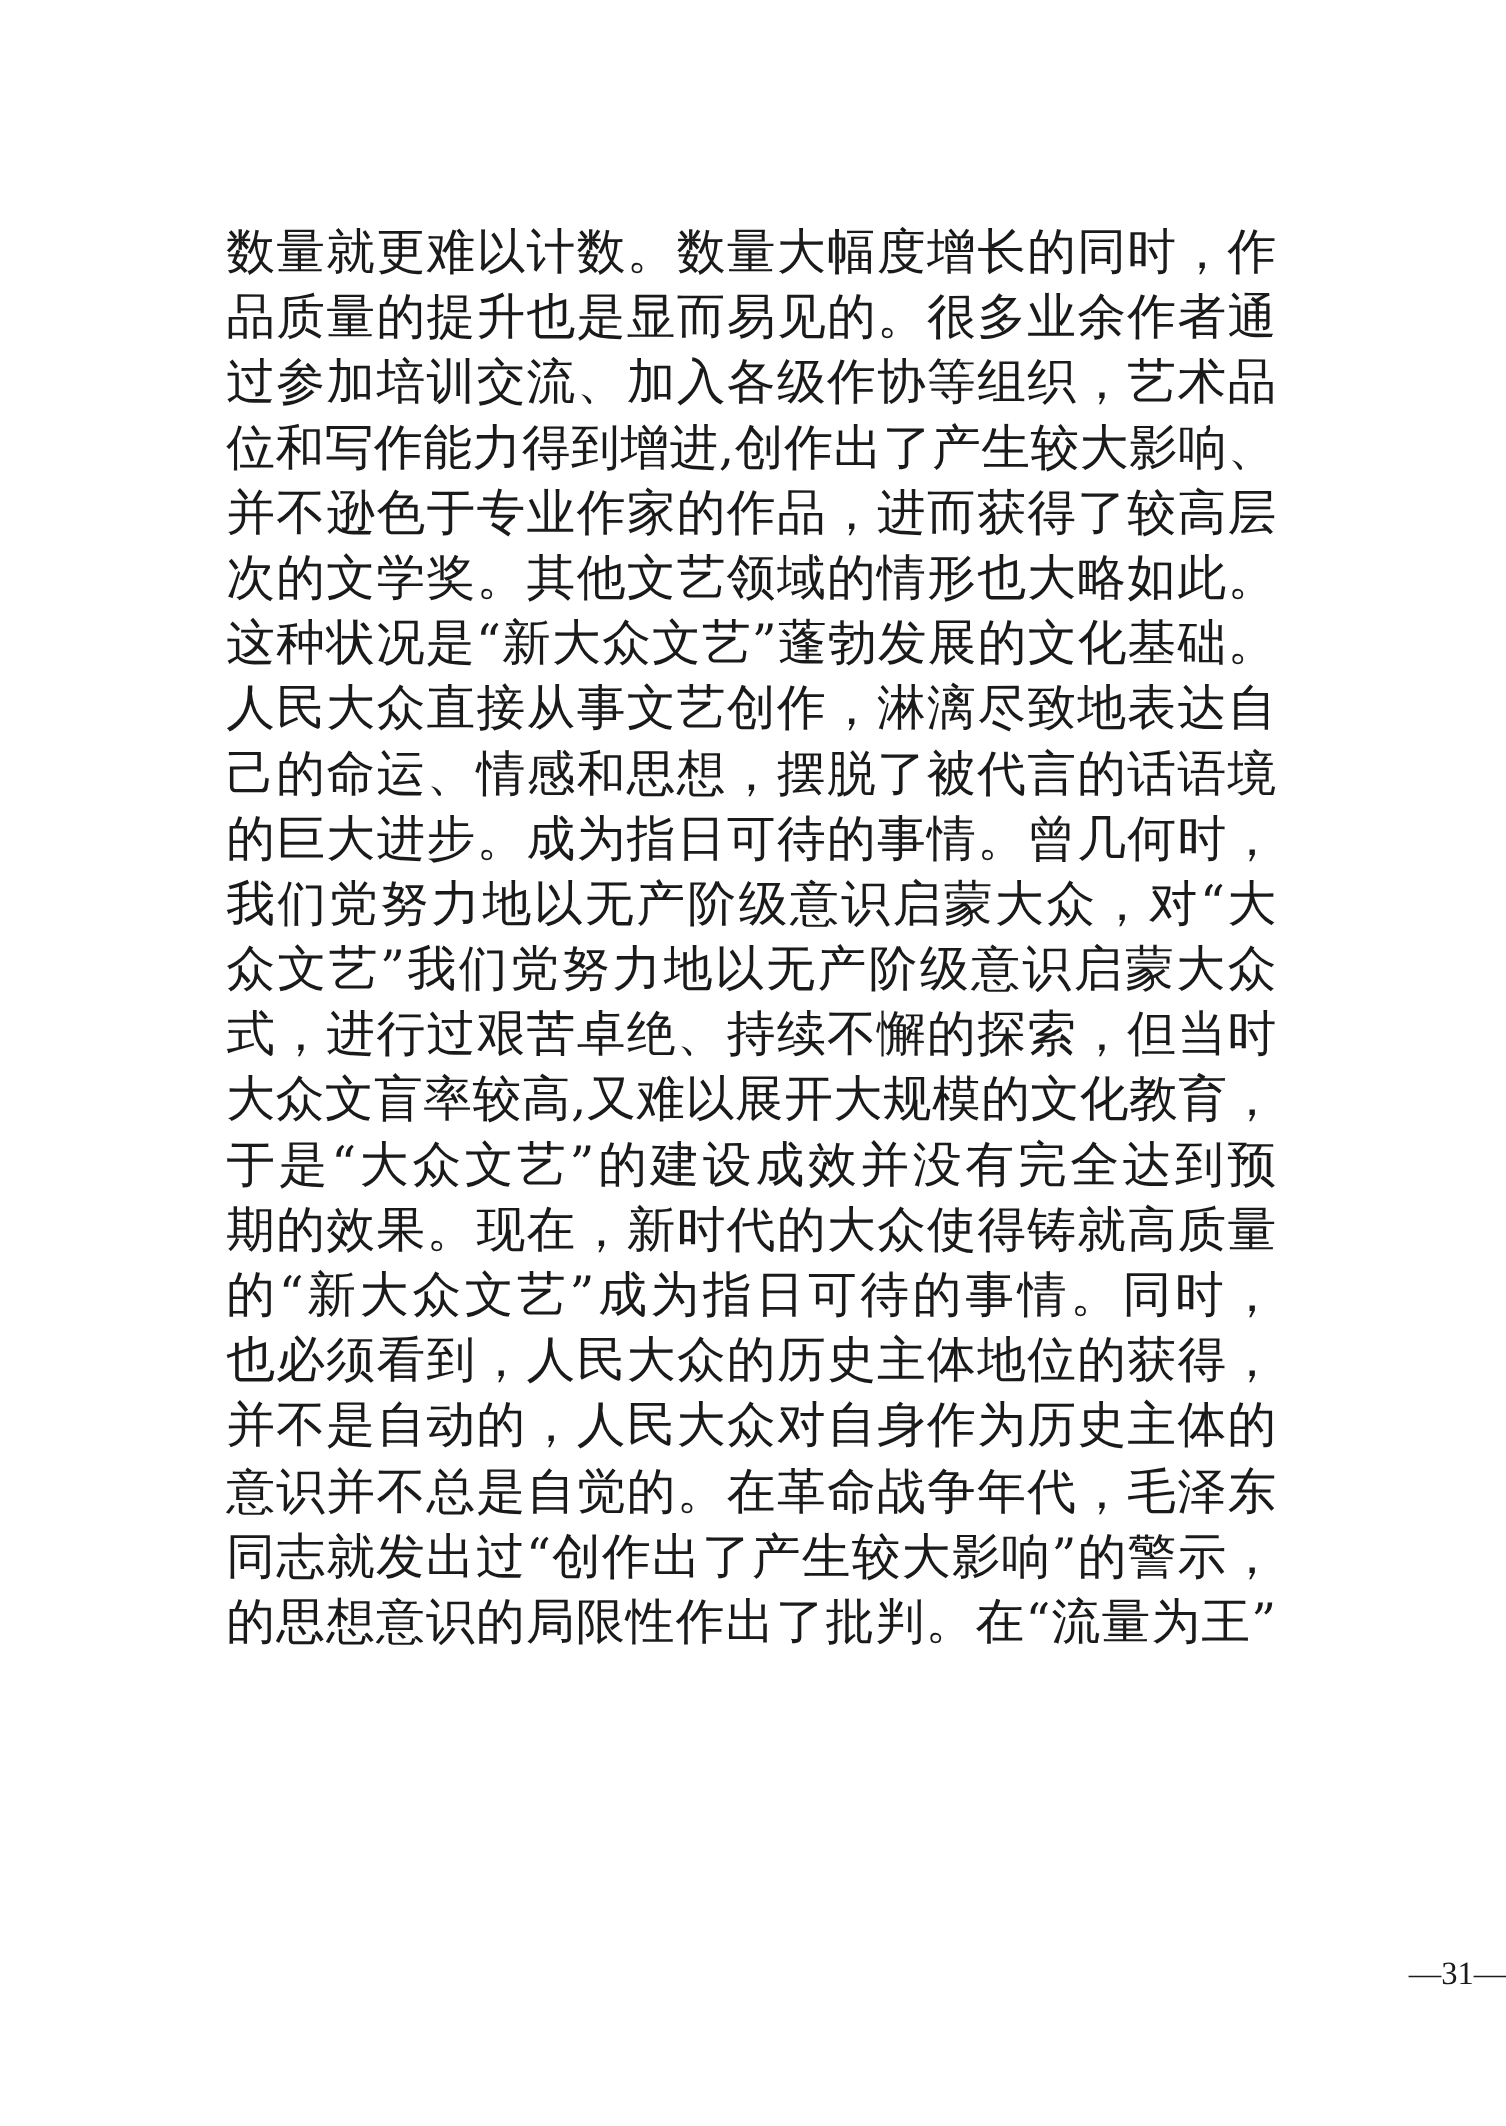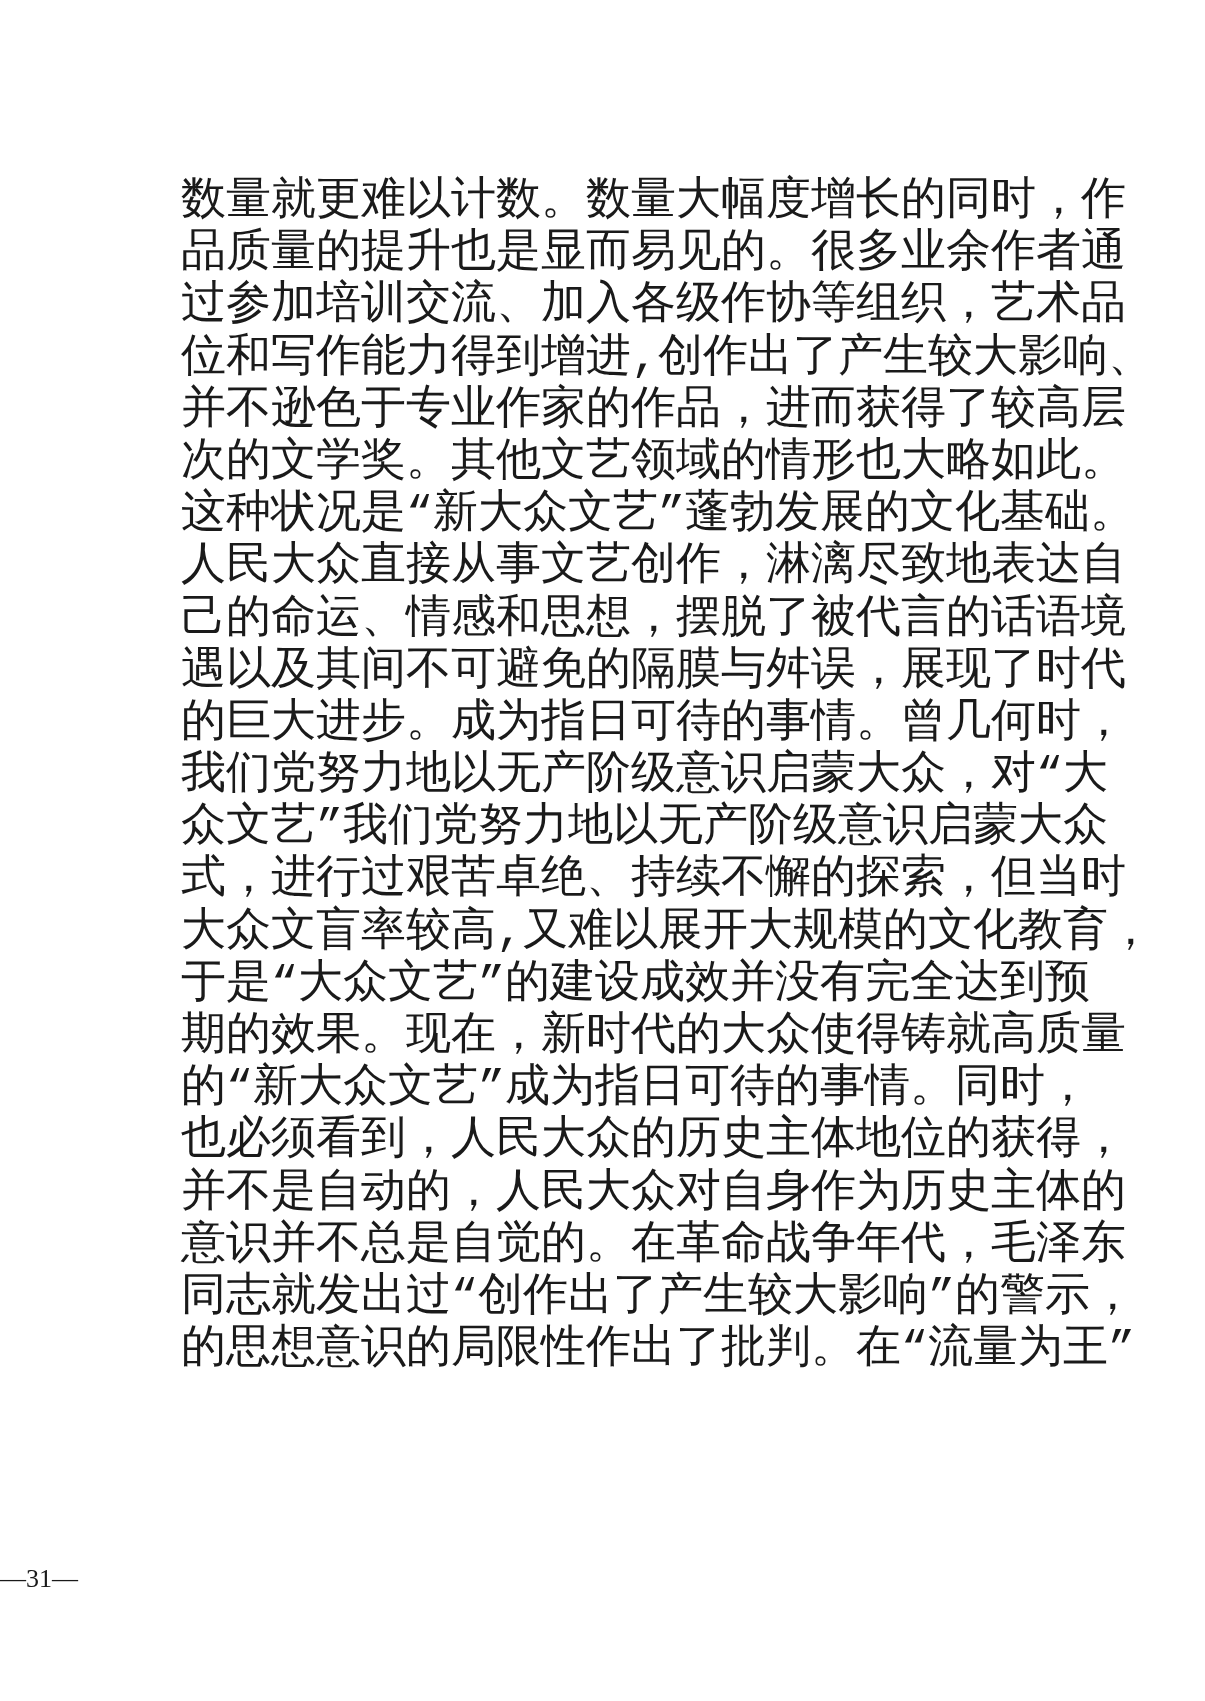--- a/index.html
+++ b/index.html
@@ -25,54 +25,52 @@
     .body-text {
       position: absolute;
       left: 181px;
       top: 176px;
       width: 840px;
     }
     .line {
       display: block;
       height: 52.2px;
       line-height: 52.2px;
-      font-size: 45px;
+      font-size: 39px;
       white-space: nowrap;
       text-align: justify;
       text-align-last: justify;
       letter-spacing: 0;
-      font-family: Liberation Mono, monospace;
     }
     .page-number {
       position: absolute;
       left: 0;
       width: 1205px;
       top: 1562px;
-      text-align: left;
+      text-align: right;
       font-family: "Liberation Serif", "DejaVu Serif", serif;
       font-size: 26px;
       line-height: 34px;
       color: #1a1a1a;
     }
   </style>
 </head>
 <body>
 
 <div class="page">
   <div class="body-text">
     <span class="line">数量就更难以计数。数量大幅度增长的同时，作</span>
     <span class="line">品质量的提升也是显而易见的。很多业余作者通</span>
     <span class="line">过参加培训交流、加入各级作协等组织，艺术品</span>
     <span class="line">位和写作能力得到增进,创作出了产生较大影响、</span>
     <span class="line">并不逊色于专业作家的作品，进而获得了较高层</span>
     <span class="line">次的文学奖。其他文艺领域的情形也大略如此。</span>
     <span class="line">这种状况是“新大众文艺”蓬勃发展的文化基础。</span>
     <span class="line">人民大众直接从事文艺创作，淋漓尽致地表达自</span>
     <span class="line">己的命运、情感和思想，摆脱了被代言的话语境</span>
-    <span class="line">遇以及其间不可避免的隔膜与舛误，展现了时代</span>
     <span class="line">的巨大进步。成为指日可待的事情。曾几何时，</span>
     <span class="line">我们党努力地以无产阶级意识启蒙大众，对“大</span>
     <span class="line">众文艺”我们党努力地以无产阶级意识启蒙大众</span>
     <span class="line">式，进行过艰苦卓绝、持续不懈的探索，但当时</span>
     <span class="line">大众文盲率较高,又难以展开大规模的文化教育，</span>
     <span class="line">于是“大众文艺”的建设成效并没有完全达到预</span>
     <span class="line">期的效果。现在，新时代的大众使得铸就高质量</span>
     <span class="line">的“新大众文艺”成为指日可待的事情。同时，</span>
     <span class="line">也必须看到，人民大众的历史主体地位的获得，</span>
     <span class="line">并不是自动的，人民大众对自身作为历史主体的</span>

